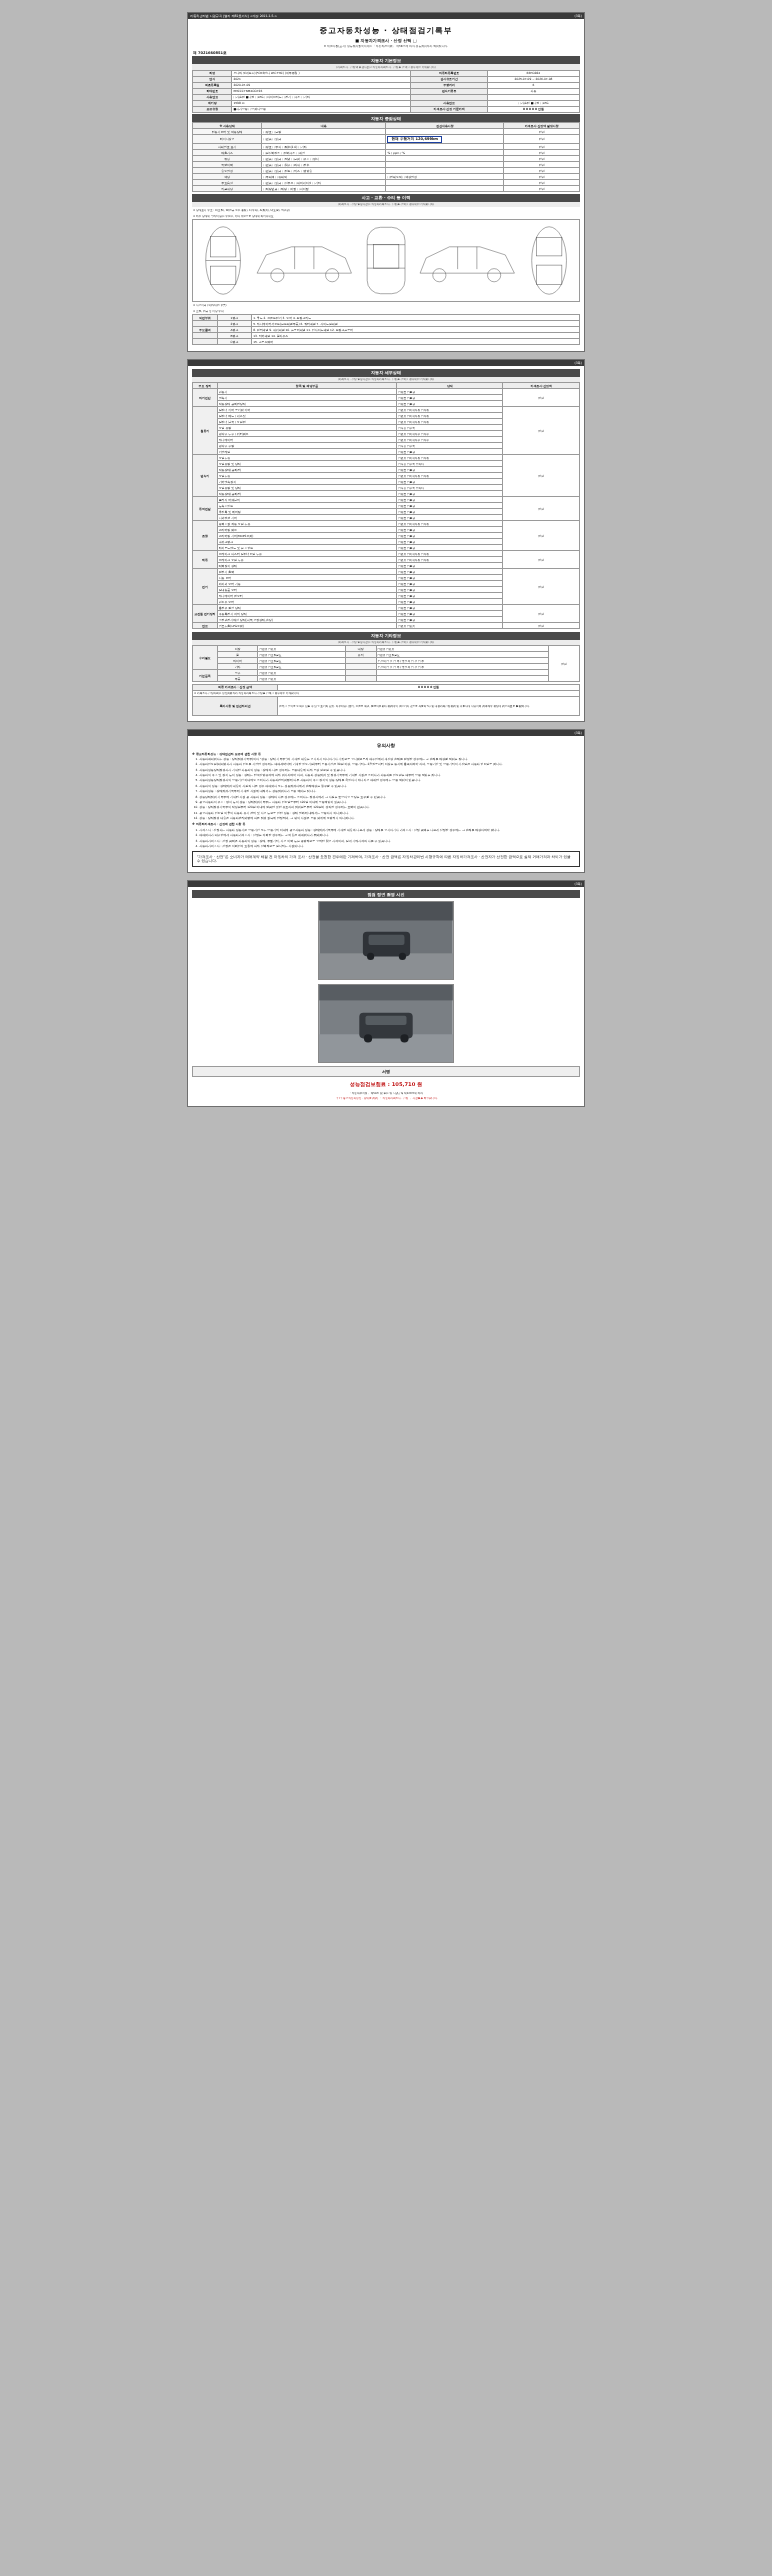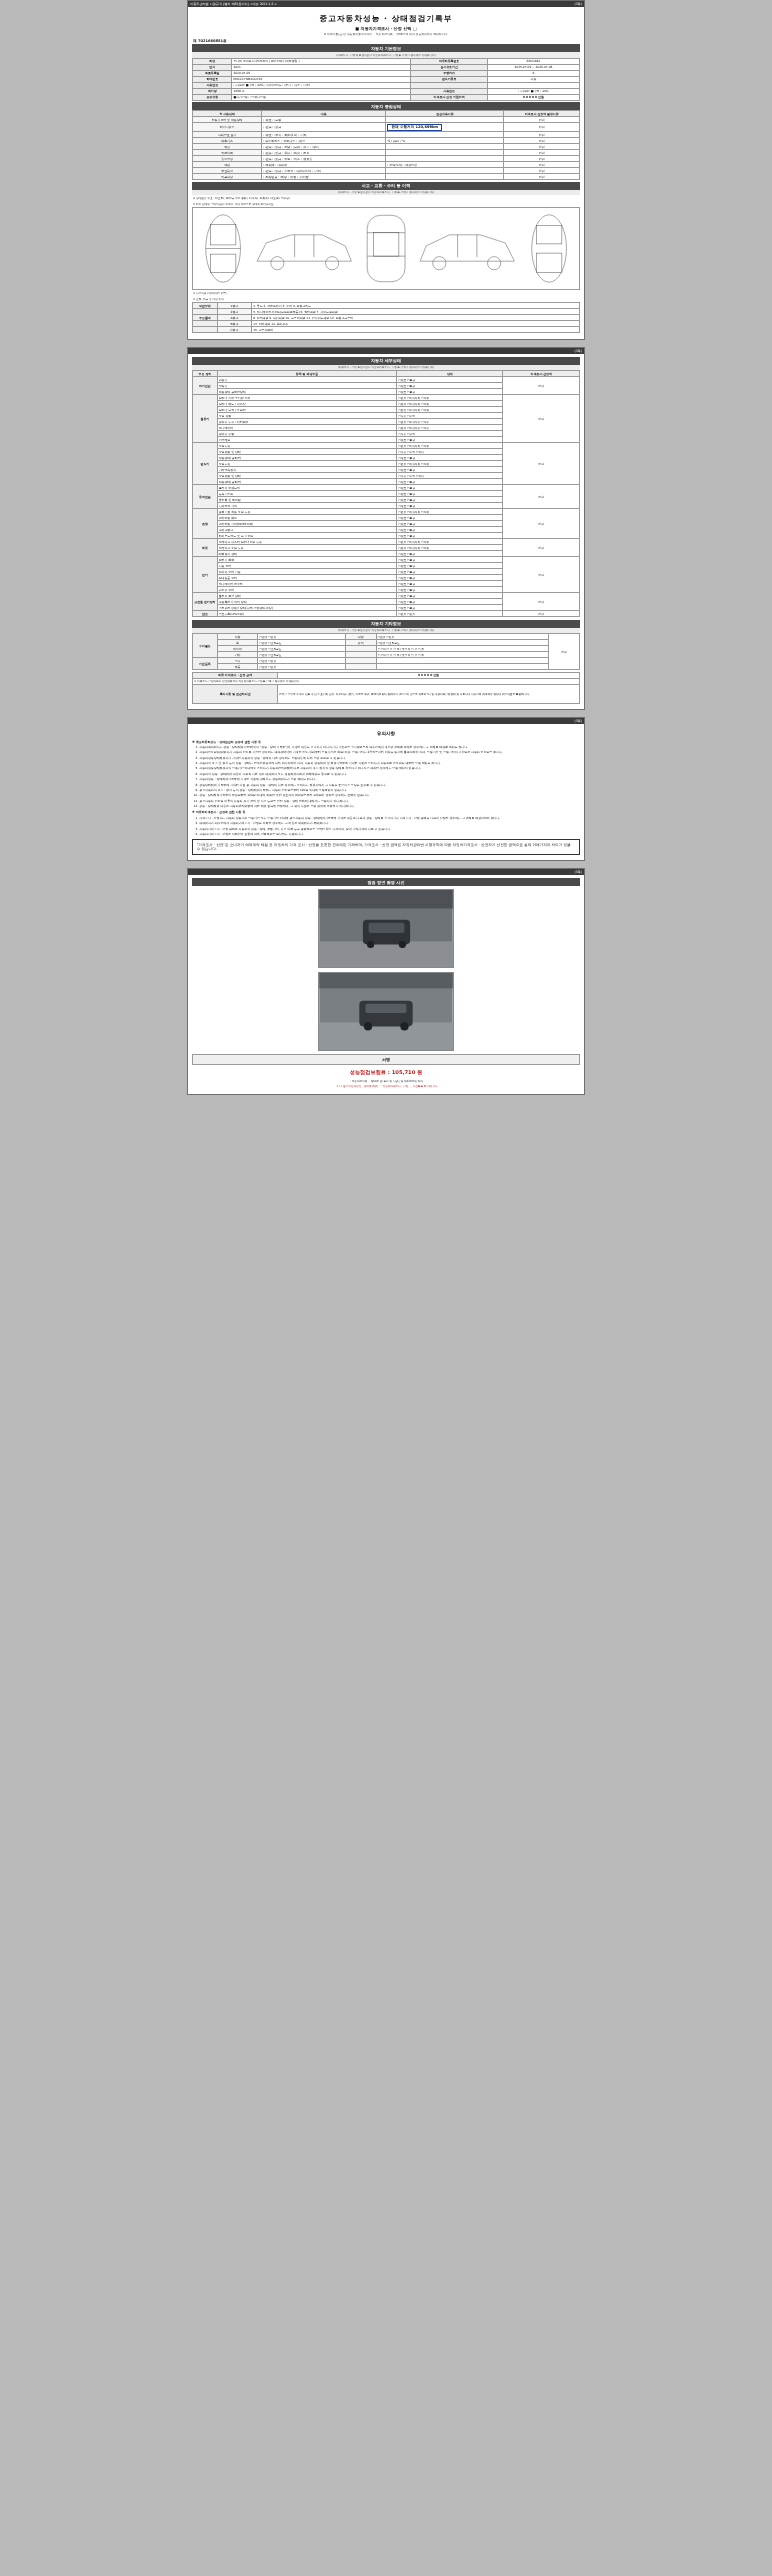--- a/index.html
+++ b/index.html
@@ -1,17 +1,17 @@
 <!DOCTYPE html>
 <html lang="ko" style="font-size:8.2px"><head>
 <meta charset="utf-8">
 <style>
   html,body{margin:0;padding:0;background:#b9b9b9;}
   body{font-family:"DejaVu Sans","Liberation Sans",sans-serif;font-size:3.6px;color:#111;}
-  .page{width:708px;margin:0 auto;position:relative;}
+  .page{width:708px;margin:12px auto;position:relative;}
   .sheet{background:#fff;border:0.5px solid #6f6f6f;margin:0 155px 7.2px 155px;padding:0;}
   .sheet-inner{padding:3.1px 4.1px 5.2px 4.1px;}
   .topbar{background:#3a3a3a;color:#fff;font-size:3.1px;padding:1px 2.1px;display:flex;justify-content:space-between;}
   .doc-title{text-align:center;font-size:7.7px;font-weight:bold;letter-spacing:1px;padding:4.1px 0 1px 0;}
   .doc-sub{text-align:center;font-size:4.1px;font-weight:bold;padding:0.5px 0;}
   .doc-sub2{text-align:center;font-size:2.8px;color:#333;padding:0.5px 0 2.1px 0;}
   .docno{font-size:3.6px;font-weight:bold;padding:1px 0 1.5px 1px;}
   .band{background:#4a4a4a;color:#fff;text-align:center;font-size:4.1px;font-weight:bold;padding:1.5px 0;}
   .bandnote{text-align:center;font-size:2.6px;color:#444;padding:0.5px 0 1px 0;background:#ececec;}
   table{border-collapse:collapse;width:100%;}

